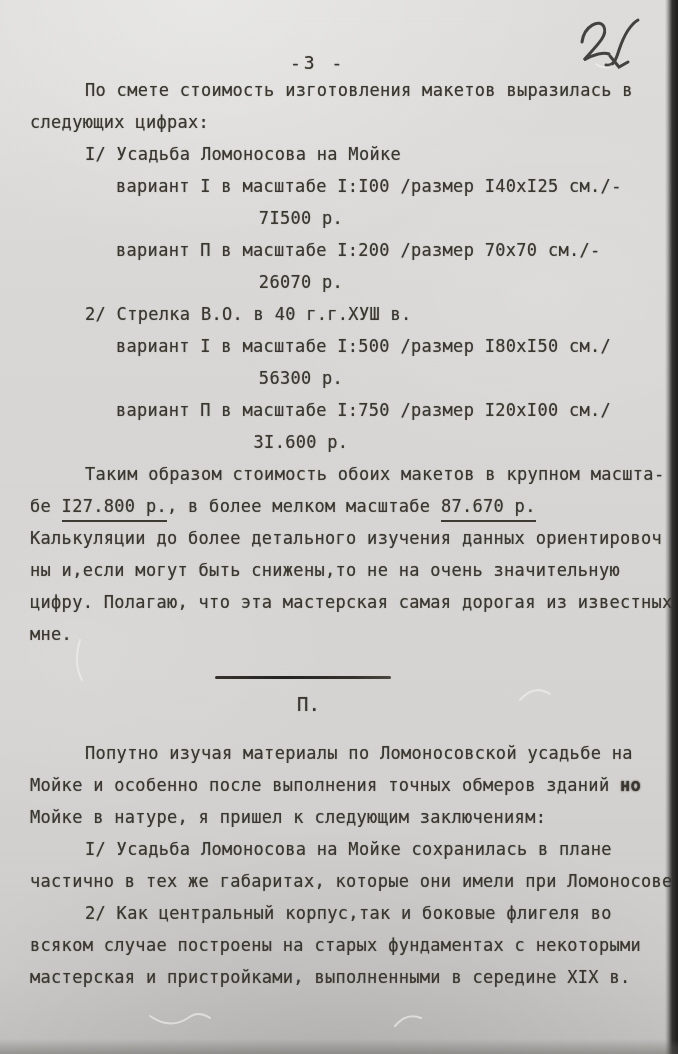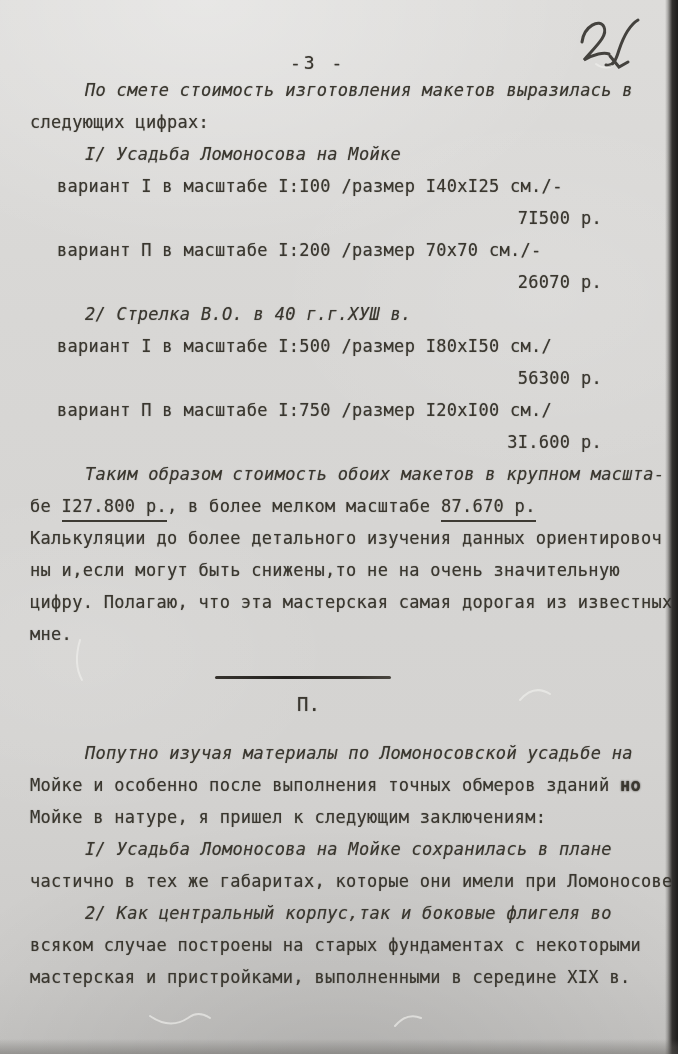--- a/index.html
+++ b/index.html
@@ -21,24 +21,24 @@
     font-size:18px;letter-spacing:3px;
     text-shadow:0 0 1px rgba(45,42,38,0.6);
   }
   .handwritten{position:absolute;top:10px;left:576px;width:86px;height:76px;}
   .handwritten svg path{stroke:#44423e;stroke-width:3;fill:none;stroke-linecap:round;}
   .textblock{position:absolute;top:80px;left:0;width:664px;}
   .line{
     height:32px;white-space:pre;font-size:17px;letter-spacing:0.3px;
     text-shadow:0 0 1px rgba(48,45,40,0.55);
   }
-  .indent-para{padding-left:85px;font-style:italic;}
+  .indent-para{padding-left:85px;}
   .indent-flush{padding-left:30px;}
-  .indent-variant{padding-left:57px;}
-  .indent-price{text-align:right;padding-right:62px;}
+  .indent-variant{padding-left:116px;}
+  .indent-price{text-align:center;padding-right:62px;}
   .seg-u{border-bottom:2px solid #3d3a33;padding-bottom:4px;}
   .seg-b{font-weight:bold;text-shadow:0 0 2px rgba(30,28,24,0.9);}
   .divider{
     height:3px;width:176px;margin:20px 0 0 215px;
     background:linear-gradient(90deg,#36332e,#24221f 40%,#36332e 80%,#4a463f);
     border-radius:2px;
   }
   .heading{
     height:32px;margin-top:14px;margin-bottom:18px;
     padding-left:297px;font-size:19px;

